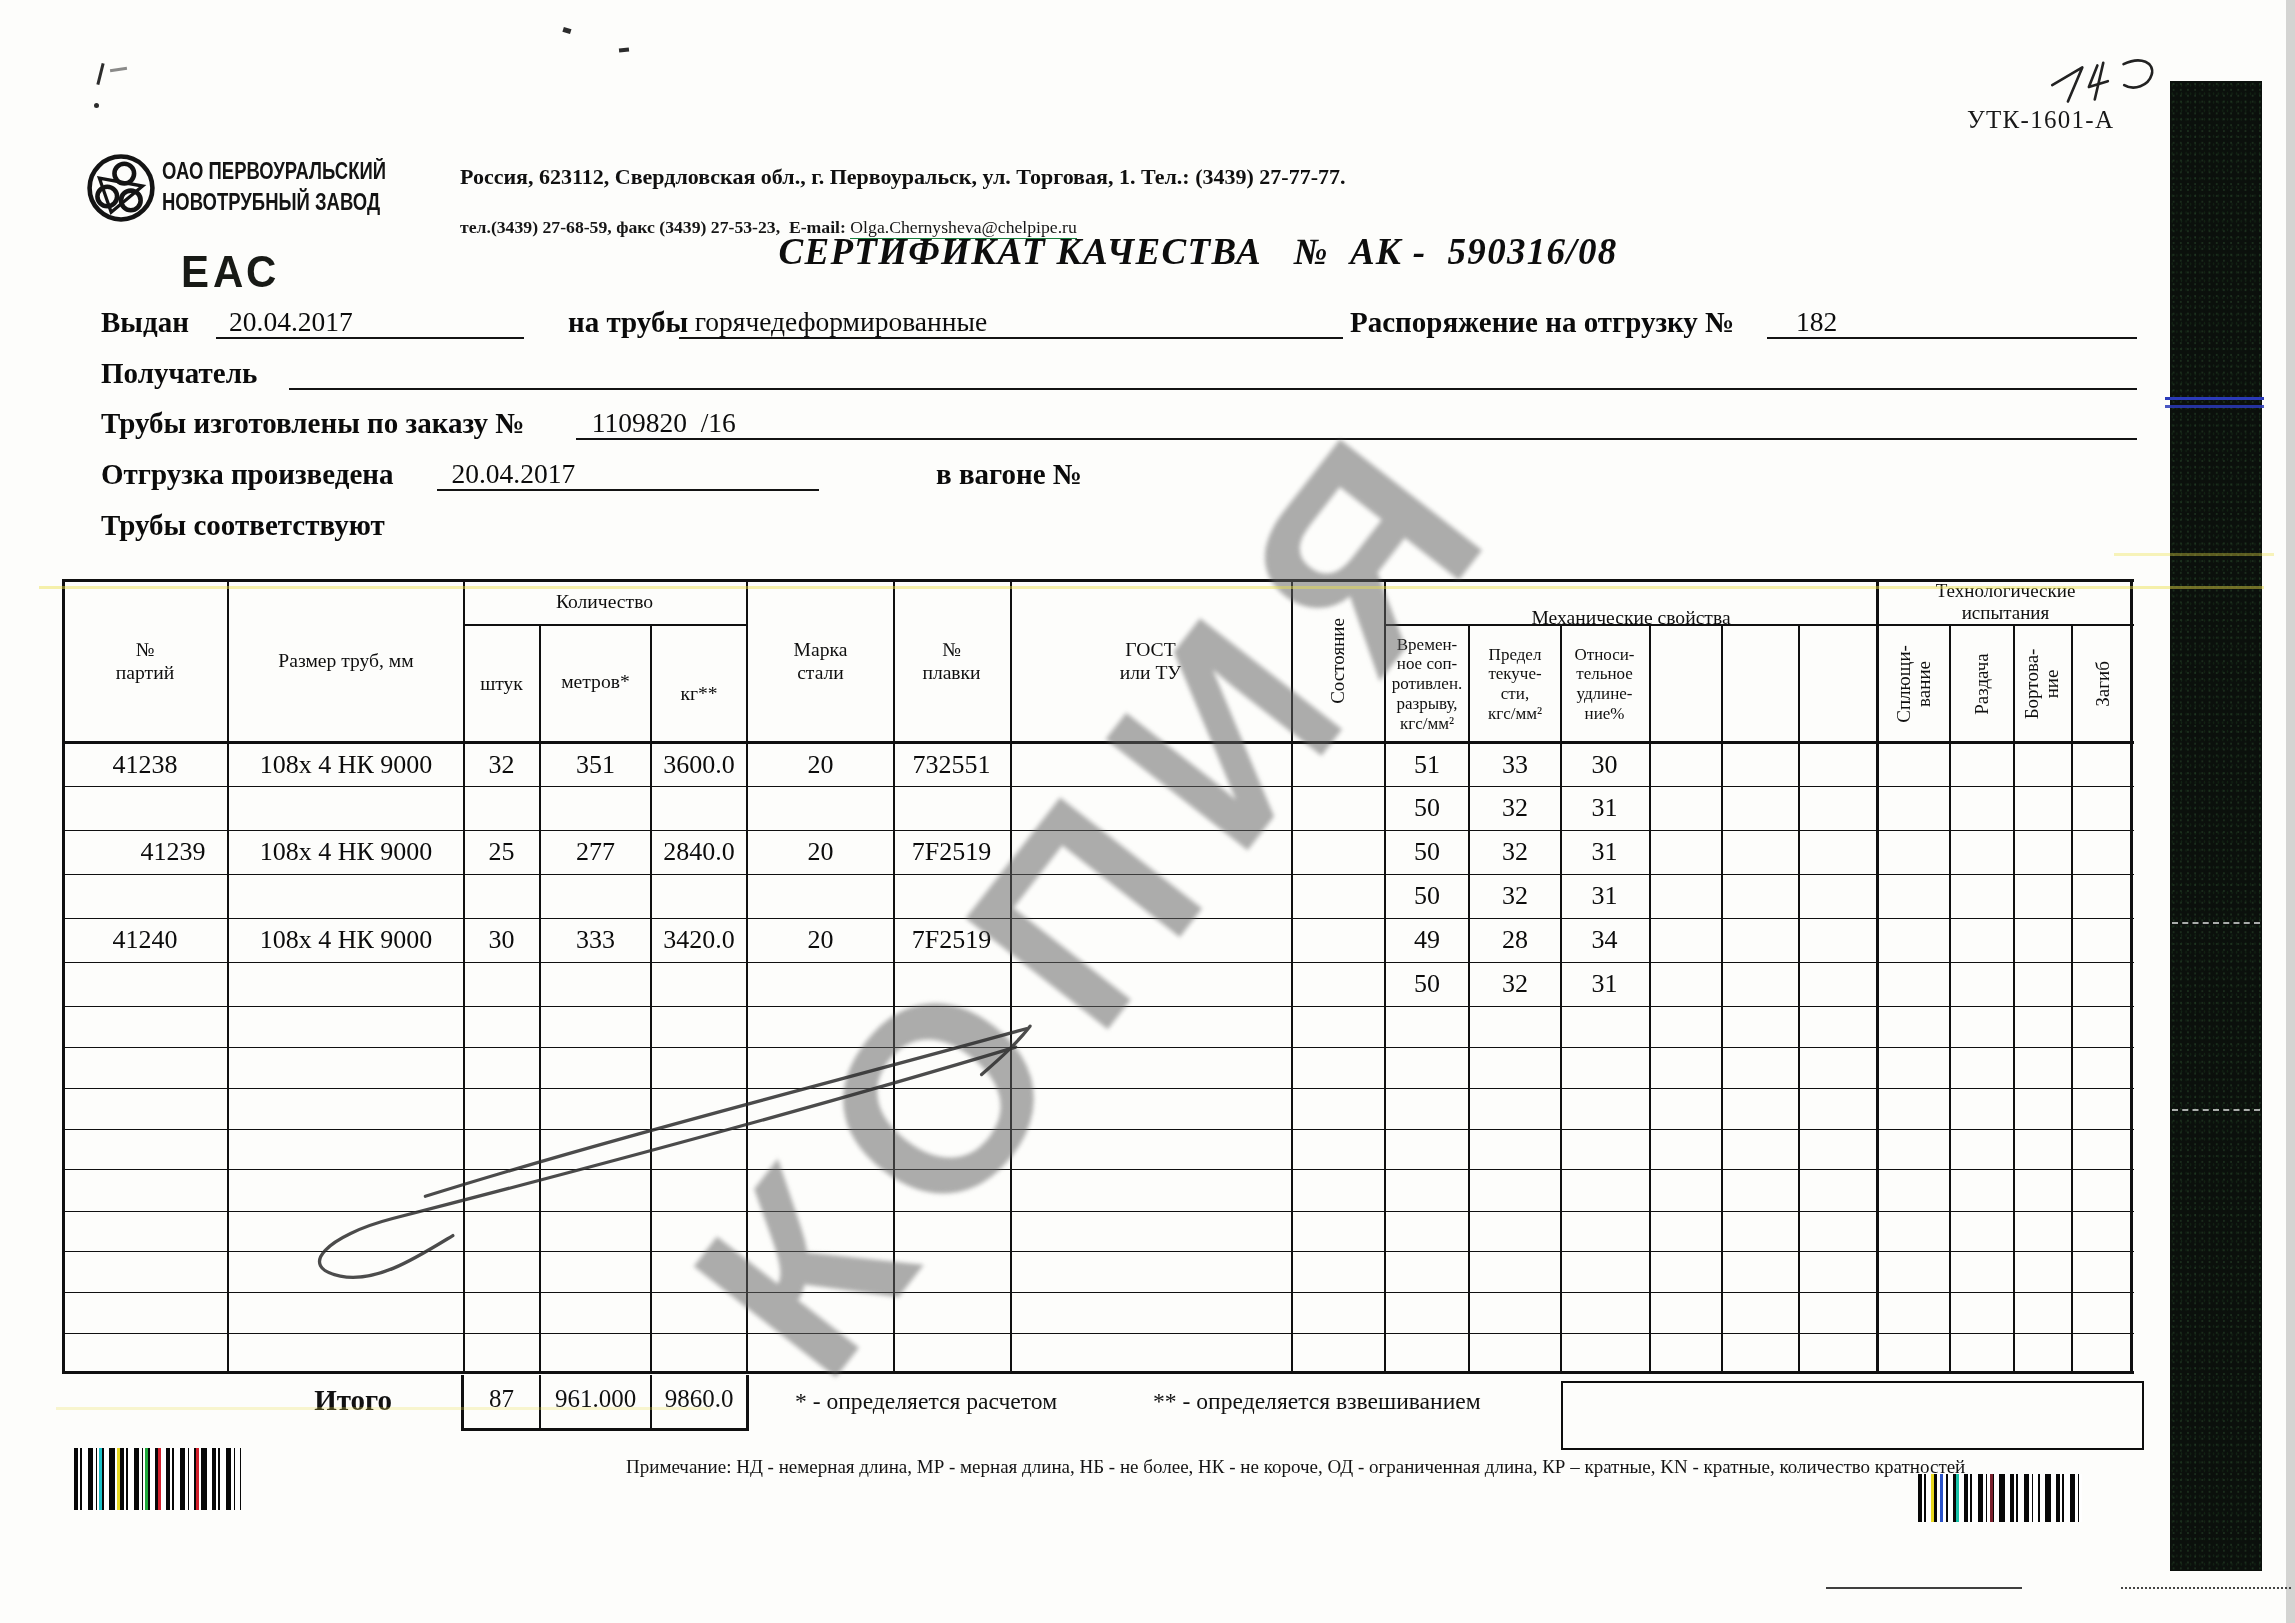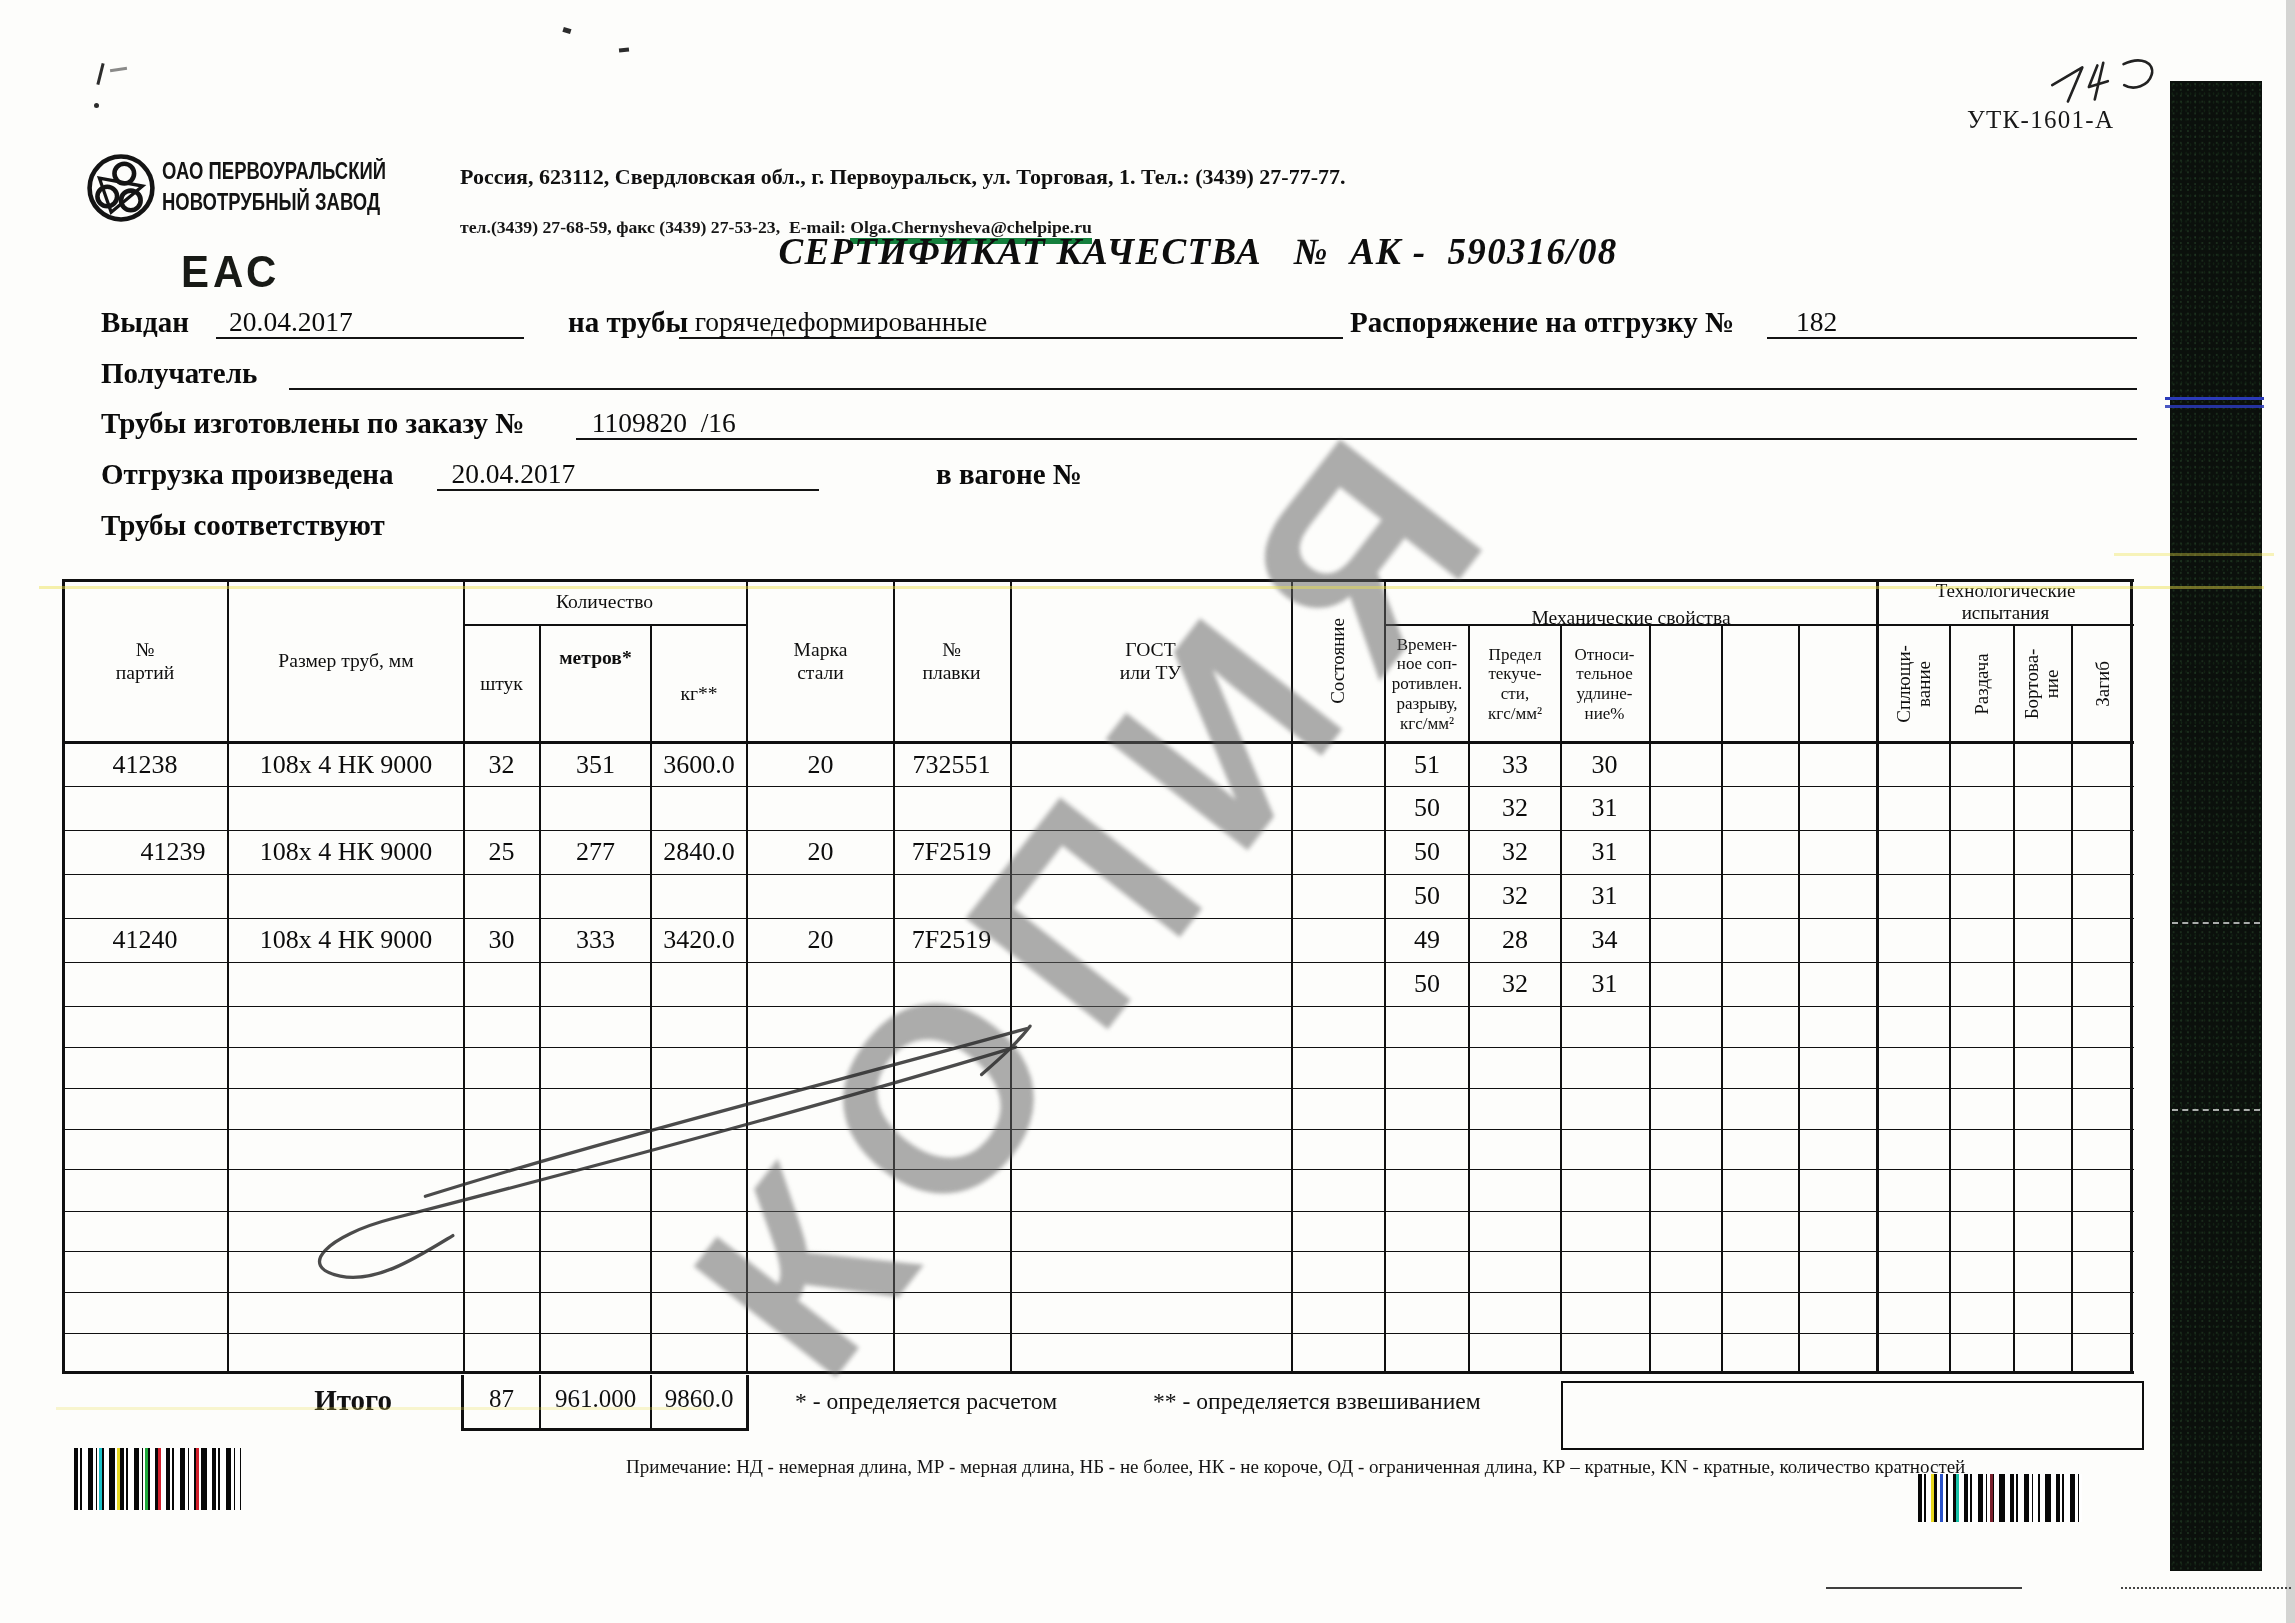--- a/index.html
+++ b/index.html
@@ -13,21 +13,21 @@
 
   
   .companyname{position:absolute;left:162px;top:157px;font-family:"Liberation Sans",sans-serif;
       font-weight:700;font-size:21px;line-height:1.28;letter-spacing:0px;color:#141414;
       transform:scaleX(.88) scaleY(1.12);transform-origin:left top;white-space:pre-line;}
   .eac{position:absolute;left:181px;top:247px;font-family:"Liberation Sans",sans-serif;
       font-weight:900;font-size:42px;letter-spacing:3.9px;color:#181a16;transform:scaleY(1.05);transform-origin:left top;}
   .addr1{position:absolute;left:460px;top:164px;font-weight:700;font-size:22px;white-space:pre;color:#101010;}
   .addr2{position:absolute;left:460px;top:194px;font-weight:600;font-size:17.7px;white-space:pre;color:#161616;}
   .addr3{position:absolute;left:460px;top:217px;font-weight:600;font-size:17.7px;white-space:pre;color:#161616;}
-  .email{font-weight:700;border-bottom:6px solid #15803d;padding-bottom:0.7px;}
+  .email{font-weight:400;border-bottom:1px solid #15803d;padding-bottom:0.7px;}
   .title{position:absolute;left:707px;top:230px;width:982px;text-align:center;
       font-style:italic;font-weight:700;font-size:37px;letter-spacing:1.3px;white-space:pre;color:#0d0d0d;}
   .formcode{position:absolute;left:1967px;top:106px;font-size:25px;letter-spacing:1.3px;color:#181818;}
 
   
   .lb{position:absolute;font-weight:700;font-size:29px;color:#0b0b0b;white-space:pre;}
   .fl{position:absolute;height:31px;border-bottom:2px solid #141414;}
   .fv{display:inline-block;font-size:27.5px;line-height:31px;white-space:pre;color:#0c0c0c;}
 
   
@@ -119,21 +119,21 @@
 
   <div class="lb" style="left:101px;top:509px;">Трубы соответствуют</div>
 
   <div id="ctable">
 
     <div class="hc" style="left:0;top:0;width:166px;height:164px;">№
 партий</div>
     <div class="hc" style="left:166px;top:0;width:236px;height:164px;">Размер труб, мм</div>
     <div class="hc" style="left:401px;top:0;width:283px;height:46px;">Количество</div>
     <div class="hc" style="left:401px;top:46px;width:77px;height:118px;">штук</div>
-    <div class="hc" style="left:478px;top:32px;width:111px;height:94px;font-weight:bold;">метров*</div>
+    <div class="hc" style="left:478px;top:56px;width:111px;height:94px;">метров*</div>
     <div class="hc" style="left:589px;top:46px;width:96px;height:138px;">кг**</div>
     <div class="hc" style="left:685px;top:0;width:147px;height:164px;">Марка
 стали</div>
     <div class="hc" style="left:831px;top:0;width:117px;height:164px;">№
 плавки</div>
     <div class="hc" style="left:948px;top:0;width:281px;height:164px;">ГОСТ
 или ТУ</div>
     <div class="hc rot" style="left:1229px;top:0;width:94px;height:164px;"><span>Состояние</span></div>
     <div class="hc" style="left:1323px;top:16px;width:492px;height:46px;">Механические свойства</div>
     <div class="hc small" style="left:1323px;top:46px;width:84px;height:118px;">Времен-

